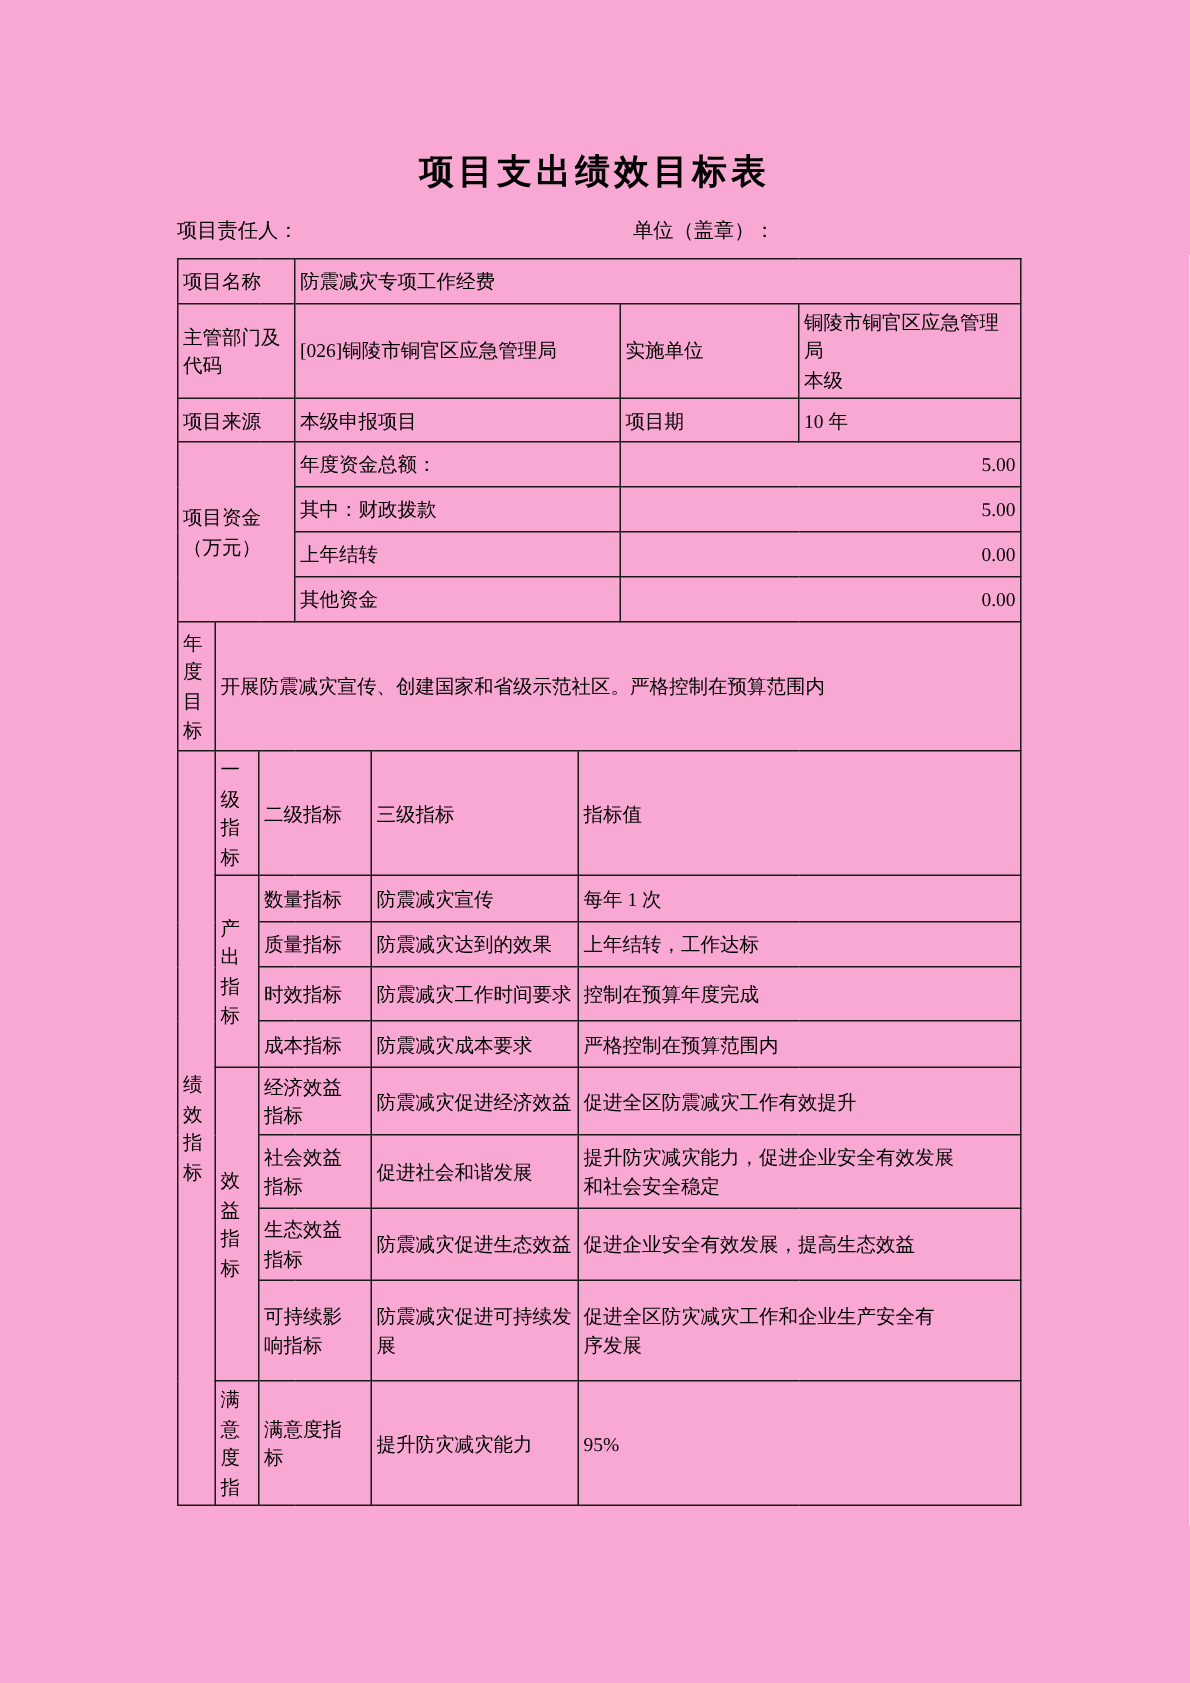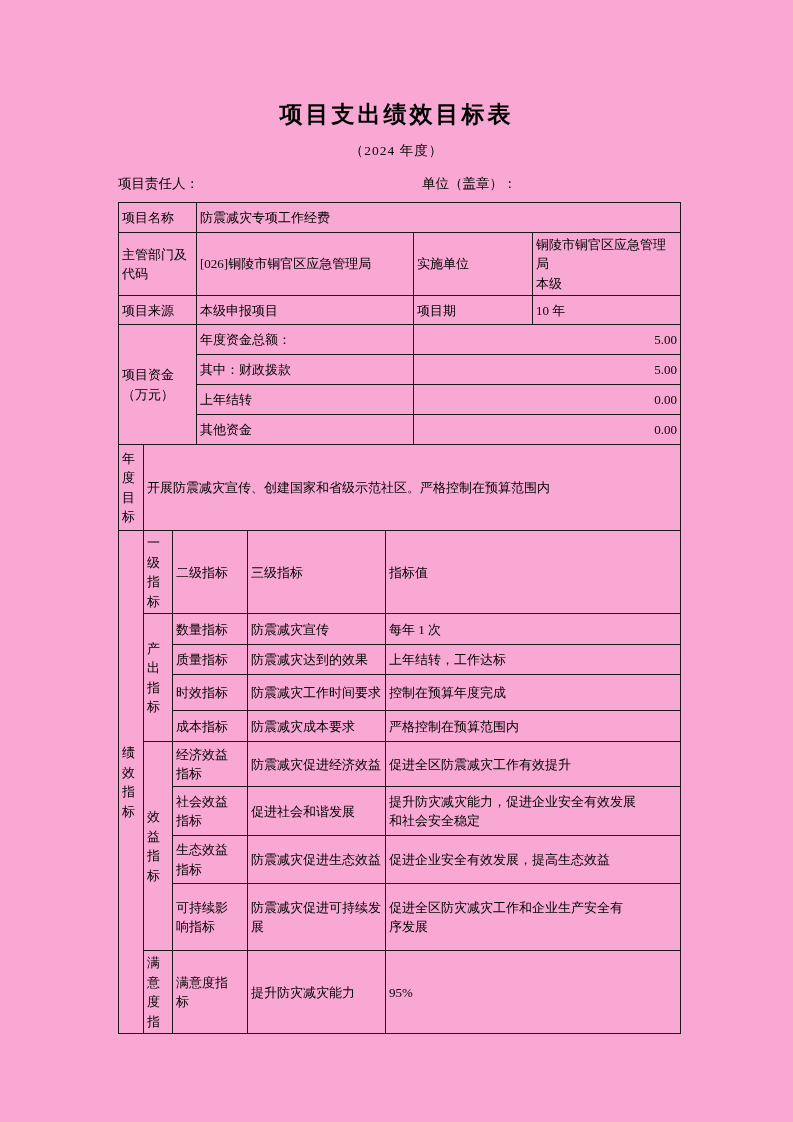--- a/index.html
+++ b/index.html
@@ -60,21 +60,20 @@
   td.pl3  { padding-left: 3px; }
   td.pl70 { padding-left: 70px; }
   td.goal { text-align: left; padding-left: 6px; }
 </style>
 </head>
 <body>
 
 <div class="page">
 
   <div class="title">项目支出绩效目标表</div>
-  <div class="subtitle">（2024 年度）</div>
 
   <div class="meta">
     <span>项目责任人：</span>
     <span class="unit">单位（盖章）：</span>
   </div>
 
   <table class="doc">
     <colgroup>
       <col style="width:25px">
         <col style="width:29px">

